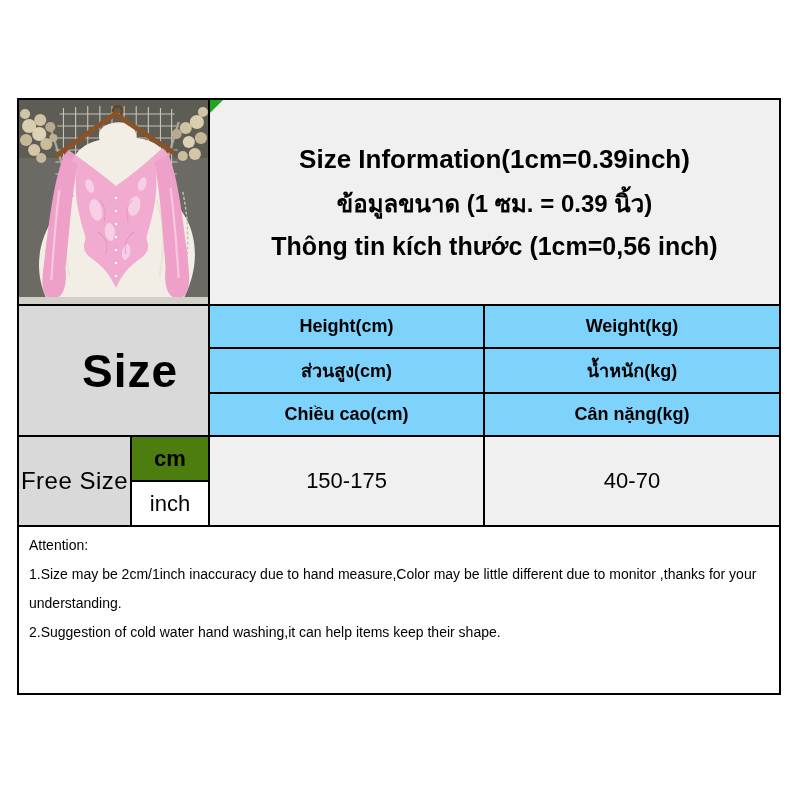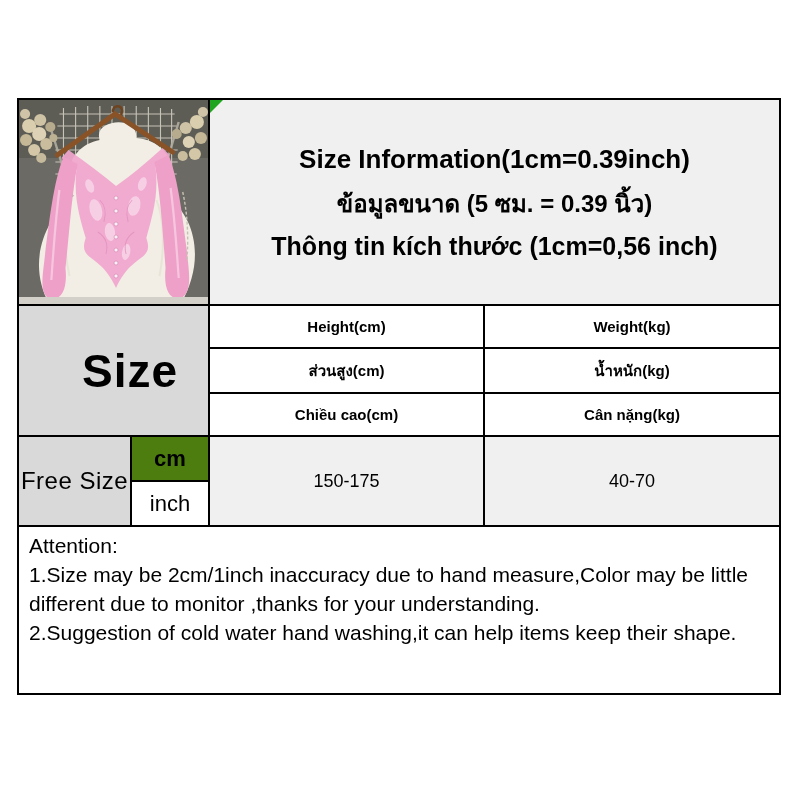--- a/index.html
+++ b/index.html
@@ -19,37 +19,37 @@
   .photo-cell svg{display:block;width:100%;height:100%;}
   .title-cell{grid-column:3/5;grid-row:1;background:#f0f0f0;flex-direction:column;position:relative;}
   .title-en{font-weight:bold;font-size:26px;}
   .title-th{font-weight:bold;font-size:24px;margin-top:9px;}
   .title-vi{font-weight:bold;font-size:25px;margin-top:9px;}
   .corner-marker{
     position:absolute;top:0;left:0;width:0;height:0;
     border-top:13px solid #1fa51f;border-right:13px solid transparent;
   }
   .size-corner{grid-column:1/3;grid-row:2/5;background:#d9d9d9;font-weight:bold;font-size:46px;letter-spacing:1px;padding-left:33px;}
-  .head{background:#ffffff;font-weight:bold;font-size:15px;}
+  .head{background:#7dd3fc;font-weight:bold;font-size:18px;}
   .h-en{grid-column:3;grid-row:2;}
   .w-en{grid-column:4;grid-row:2;}
   .h-th{grid-column:3;grid-row:3;}
   .w-th{grid-column:4;grid-row:3;}
   .h-vi{grid-column:3;grid-row:4;}
   .w-vi{grid-column:4;grid-row:4;}
   .free-size{grid-column:1;grid-row:5/7;background:#d9d9d9;font-weight:normal;font-size:24px;letter-spacing:0.5px;}
   .unit-cm{grid-column:2;grid-row:5;background:#4d7c0f;font-weight:bold;font-size:22px;}
   .unit-inch{grid-column:2;grid-row:6;background:#ffffff;font-weight:normal;font-size:22px;}
-  .val{background:#f0f0f0;font-size:18px;}
+  .val{background:#f0f0f0;font-size:22px;}
   .val-height{grid-column:3;grid-row:5/7;}
   .val-weight{grid-column:4;grid-row:5/7;}
   .attention{
     grid-column:1/5;grid-row:7;background:#ffffff;
     display:block;text-align:left;padding:4px 10px 0 10px;
-    font-size:21px;line-height:29px;box-sizing:border-box;
+    font-size:14px;line-height:29px;box-sizing:border-box;
   }
   .attention p{margin:0;}
 </style>
 </head>
 <body>
 
 <div class="screen">
   <div class="size-sheet">
 
     <div class="photo-cell cell">
@@ -127,21 +127,21 @@
         <path d="M40,90 C36,120 34,150 32,180 M150,88 C154,118 156,148 158,178" stroke="#f8cfe4" stroke-width="2.2" fill="none" opacity="0.8"></path>
 
         <path d="M162,92 q7,32 4,70" stroke="#c6c1b4" stroke-width="1.4" stroke-dasharray="3,2" fill="none"></path>
         <rect y="197" width="187" height="7" fill="#d2d0c9"></rect>
       </svg>
     </div>
 
     <div class="title-cell cell">
       <span class="corner-marker"></span>
       <div class="title-en">Size Information(1cm=0.39inch)</div>
-      <div class="title-th">ข้อมูลขนาด (5 ซม. = 0.39 นิ้ว)</div>
+      <div class="title-th">ข้อมูลขนาด (1 ซม. = 0.39 นิ้ว)</div>
       <div class="title-vi">Thông tin kích thước (1cm=0,56 inch)</div>
     </div>
 
     <div class="size-corner cell">Size</div>
 
     <div class="head h-en cell">Height(cm)</div>
     <div class="head w-en cell">Weight(kg)</div>
     <div class="head h-th cell">ส่วนสูง(cm)</div>
     <div class="head w-th cell">น้ำหนัก(kg)</div>
     <div class="head h-vi cell">Chiều cao(cm)</div>

